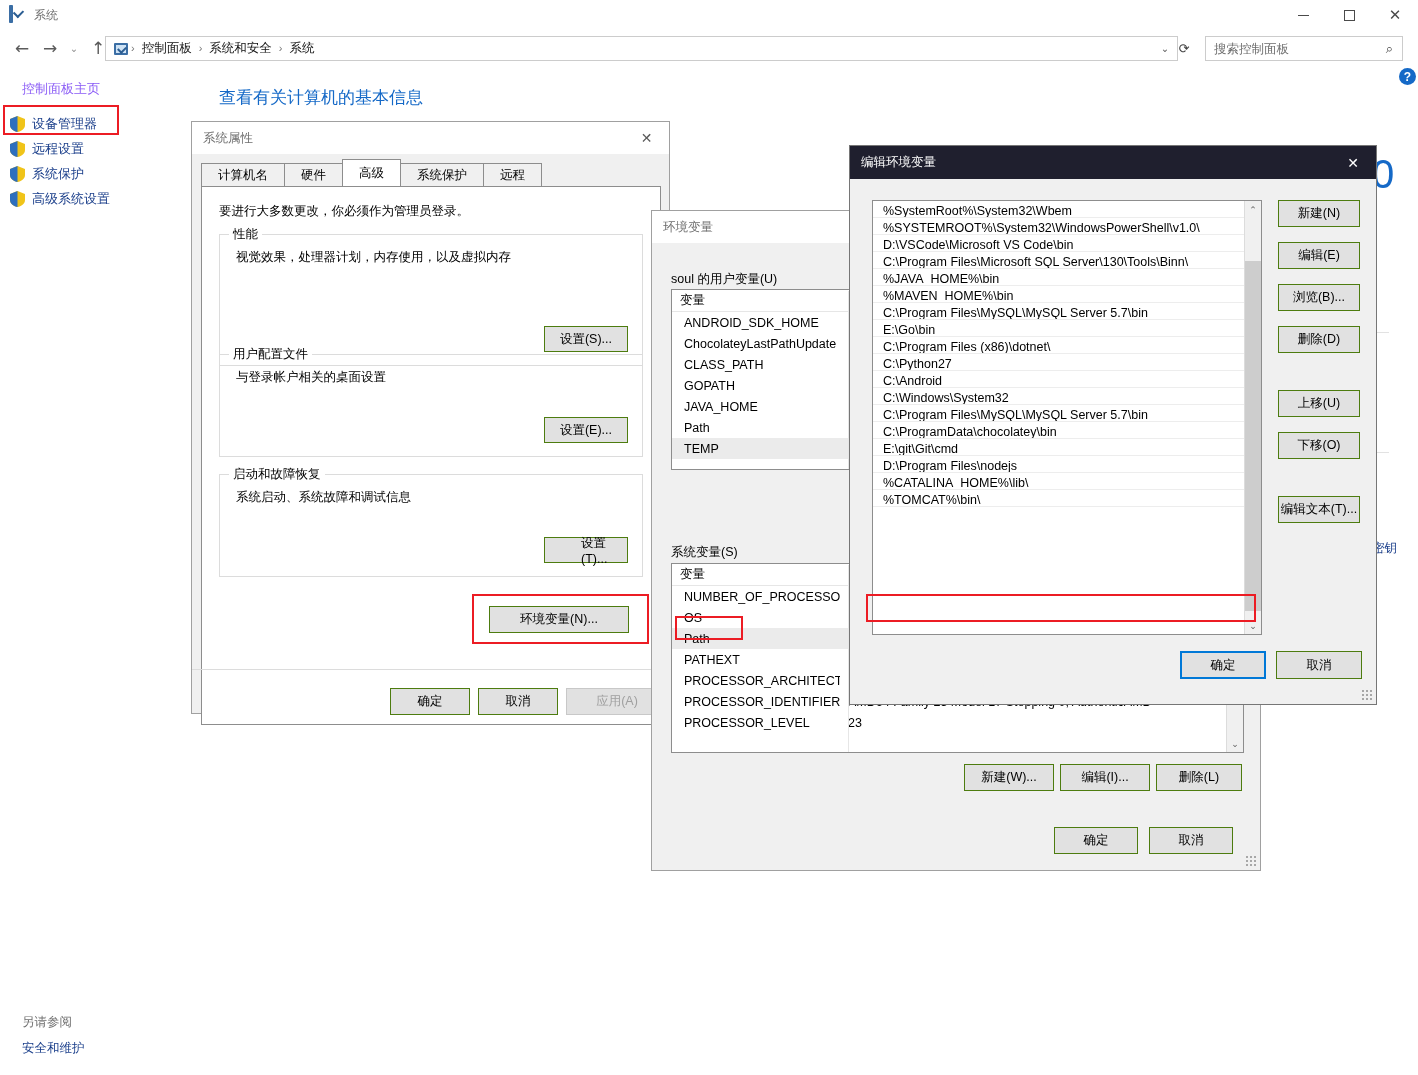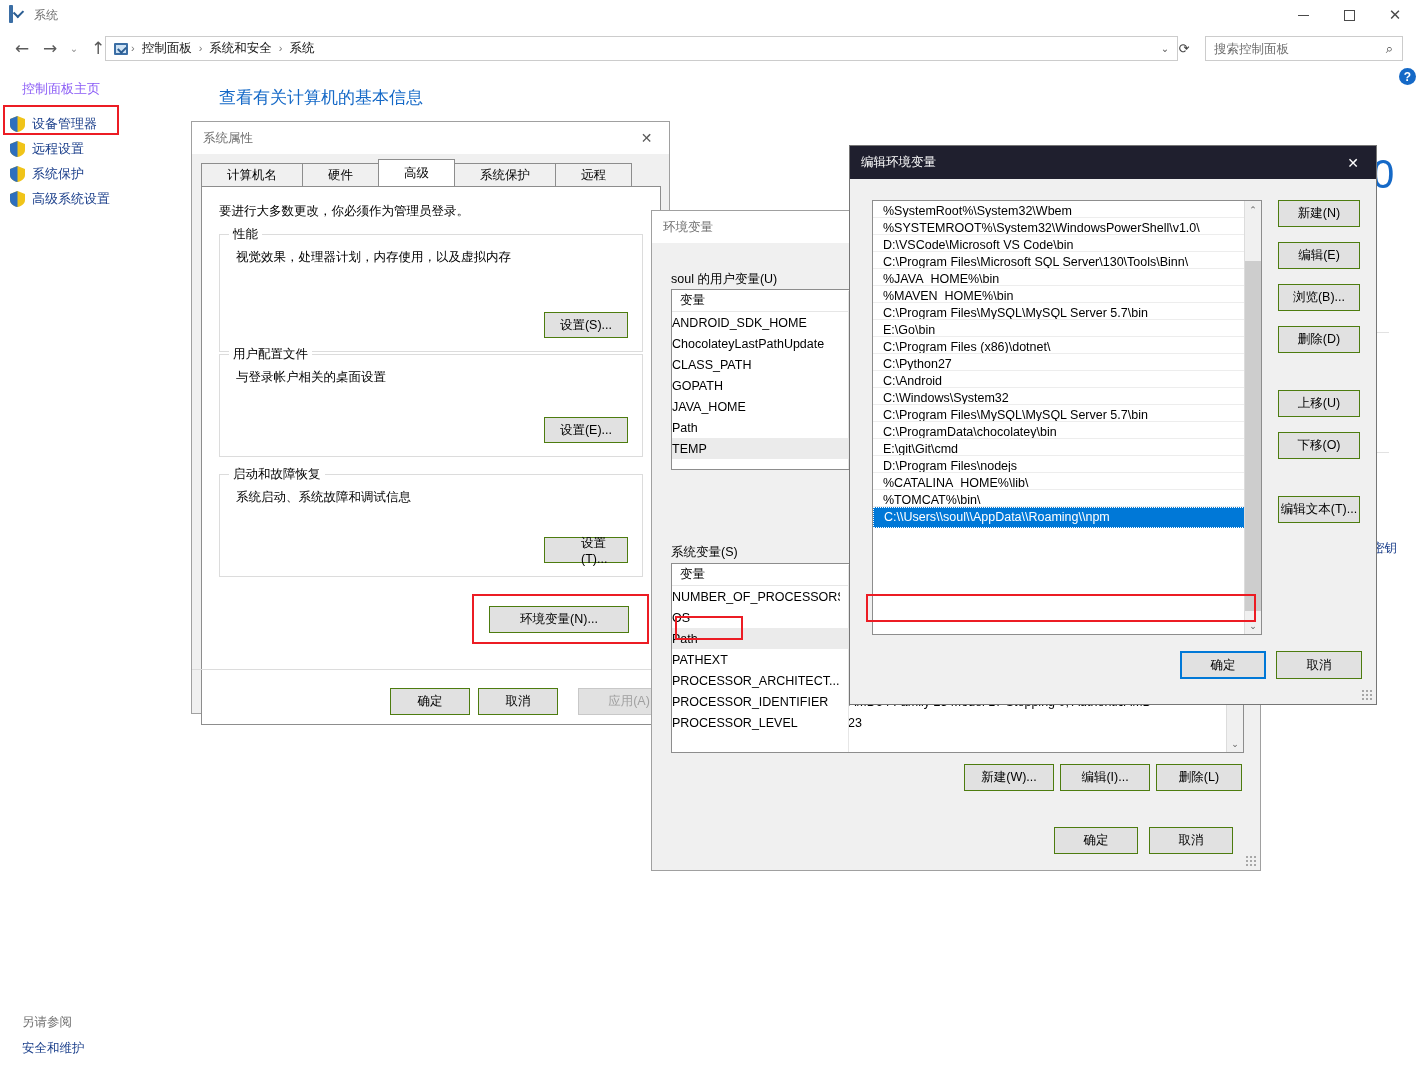--- a/index.html
+++ b/index.html
@@ -142,21 +142,21 @@
     height: 26px; user-select: none;
   }
   .btn.disabled { color: #a0a0a0; background:#e1e1e1; border-color:#c8c8c8; }
   .btn.default { border: 2px solid #0078d7; background: #e1e1e1; }
 
   
   #sysprops { left: 191px; top: 121px; width: 479px; height: 593px; }
   .tabstrip { position: absolute; left: 9px; top: 39px; height: 25px; display: flex; align-items: flex-end; }
   .tab {
     border: 1px solid #8d8d8d; border-bottom: none; background: #f0f0f0;
-    padding: 0 25px; height: 23px; display:flex; align-items:center; font-size: 12.5px;
+    padding: 0 16px; height: 23px; display:flex; align-items:center; font-size: 12.5px;
     margin-right: -1px;
   }
   .tab.active { background: #ffffff; height: 27px; position: relative; z-index: 3; }
   .tab-body {
     position: absolute; left: 9px; top: 64px; width: 460px; height: 539px;
     background: #ffffff; border: 1px solid #8d8d8d; border-top: 1px solid #8d8d8d;
   }
   .tab-note { position: absolute; left: 27px; top: 81px; font-size: 12.5px; }
   .group {
     position: absolute; border: 1px solid #dcdcdc;
@@ -176,21 +176,21 @@
     position: absolute; background: #ffffff; border: 1px solid #8d8d8d; overflow: hidden;
   }
   .lv-head {
     display: flex; height: 22px; align-items: center; border-bottom: 1px solid #e6e6e6;
     background: #ffffff;
   }
   .lv-head .c { font-size: 12.5px; padding-left: 8px; }
   .lv-row {
     display: flex; height: 21px; align-items: center; font-size: 12.5px; white-space: nowrap;
   }
-  .lv-row .c1 { width: 168px; padding-left: 0; overflow: hidden; }
+  .lv-row .c1 { width: 168px; padding-left: 12px; overflow: hidden; }
   .lv-row .c2 { padding-left: 8px; overflow: hidden; }
   .lv-row.sel { background: #ebebeb; }
   .lv-divider { position: absolute; top: 1px; width: 1px; background: #e6e6e6; }
   .vscroll {
     position: absolute; right: 0; top: 0; width: 17px; height: 100%;
     background: #f0f0f0; border-left: 1px solid #dcdcdc;
   }
   .vscroll .arrow { height: 17px; display:flex;align-items:center;justify-content:center;color:#606060;font-size:9px;}
   .vscroll .arrow.bottom { position:absolute; bottom:0; width:100%; }
   .vscroll .thumb { position: absolute; left: 0; width: 17px; background: #cdcdcd; }
@@ -352,21 +352,21 @@
       <div class="tab">
           <span>系统保护</span>
         </div>
       <div class="tab">
           <span>远程</span>
         </div>
     </div>
 
     <div class="tab-note">要进行大多数更改，你必须作为管理员登录。</div>
 
-    <div class="group" style="left:27px; top:112px; width:424px; height:118px;">
+    <div class="group" style="left:27px; top:112px; width:424px; height:132px;">
       <span class="group-lbl">性能</span>
       <span class="group-txt">视觉效果，处理器计划，内存使用，以及虚拟内存</span>
       <div class="btn" style="position:absolute; right:14px; bottom:13px; width:84px;">设置(S)...</div>
     </div>
 
     <div class="group" style="left:27px; top:232px; width:424px; height:103px;">
       <span class="group-lbl">用户配置文件</span>
       <span class="group-txt">与登录帐户相关的桌面设置</span>
       <div class="btn" style="position:absolute; right:14px; bottom:13px; width:84px;">设置(E)...</div>
     </div>
@@ -377,21 +377,21 @@
       <div class="btn" style="position:absolute; right:14px; bottom:13px; width:84px;padding-left:36px;">设置(T)...</div>
     </div>
 
     <div class="btn" style="position:absolute; left:297px; top:484px; width:140px; height:27px;">环境变量(N)...</div>
     <div class="redbox" style="left:280px; top:472px; width:177px; height:50px;"></div>
 
     <div class="sp-sep"></div>
 
     <div class="btn" style="position:absolute; left:198px; top:566px; width:80px; height:27px;">确定</div>
     <div class="btn" style="position:absolute; left:286px; top:566px; width:80px; height:27px;">取消</div>
-    <div class="btn disabled" style="position:absolute; left:374px; top:566px; width:102px; height:27px;margin-left:12px;">应用(A)</div>
+    <div class="btn disabled" style="position:absolute; left:374px; top:566px; width:102px; height:27px;">应用(A)</div>
   </div>
 
   <div class="dlg" id="envvars">
     <div class="dlg-title">
       <span class="t">环境变量</span>
     </div>
 
     <div class="ev-group" style="left:19px; top:60px;">soul 的用户变量(U)</div>
 
     <div class="lv" style="left:19px; top:78px; width:573px; height:181px;">
@@ -501,21 +501,20 @@
       <div class="path-row">C:\Program Files (x86)\dotnet\</div>
       <div class="path-row">C:\Python27</div>
       <div class="path-row">C:\Android</div>
       <div class="path-row">C:\Windows\System32</div>
       <div class="path-row">C:\Program Files\MySQL\MySQL Server 5.7\bin</div>
       <div class="path-row">C:\ProgramData\chocolatey\bin</div>
       <div class="path-row">E:\git\Git\cmd</div>
       <div class="path-row">D:\Program Files\nodejs</div>
       <div class="path-row">%CATALINA_HOME%\lib\</div>
       <div class="path-row">%TOMCAT%\bin\</div>
-      <div class="path-row selected">C:\\Users\\soul\\AppData\\Roaming\\npm</div>
 
       <div class="vscroll">
         <div class="arrow">⌃</div>
         <div class="thumb" style="top:60px; height:350px;"></div>
         <div class="arrow bottom">⌄</div>
       </div>
     </div>
 
     <div class="redbox" style="left:16px; top:448px; width:390px; height:28px;"></div>
 

